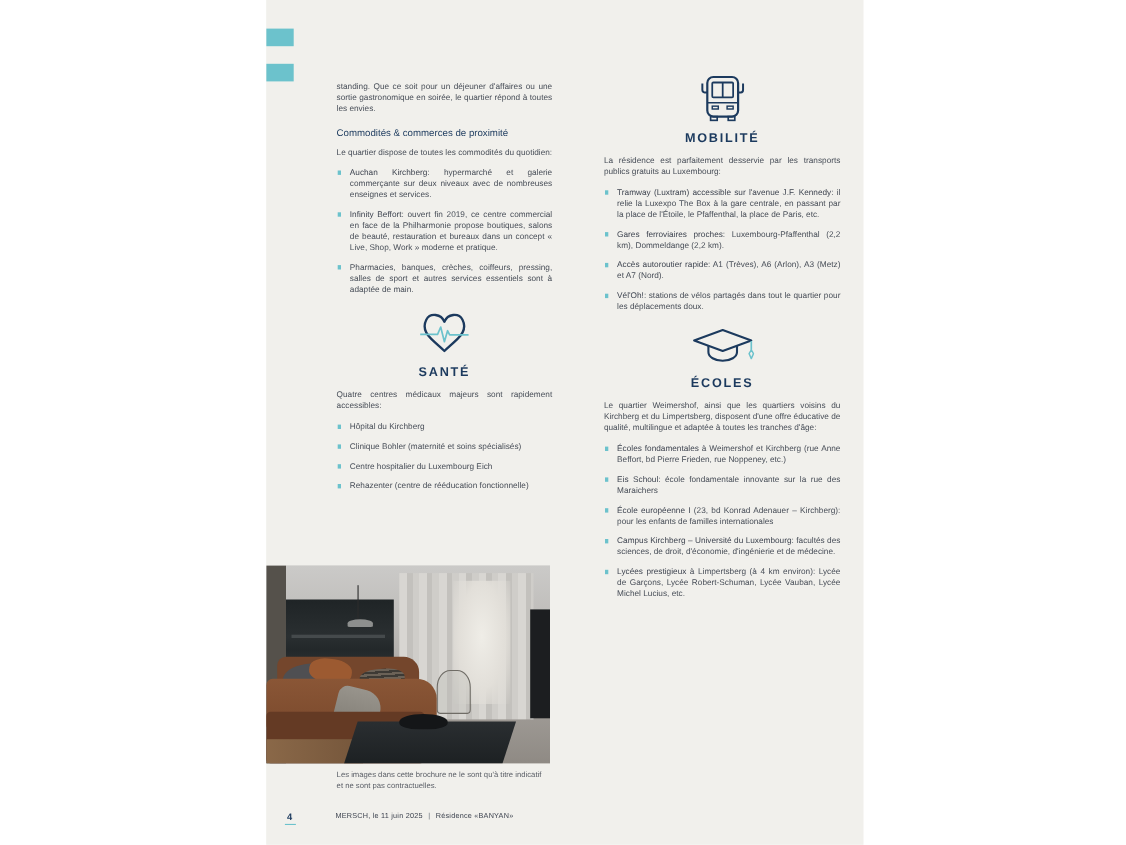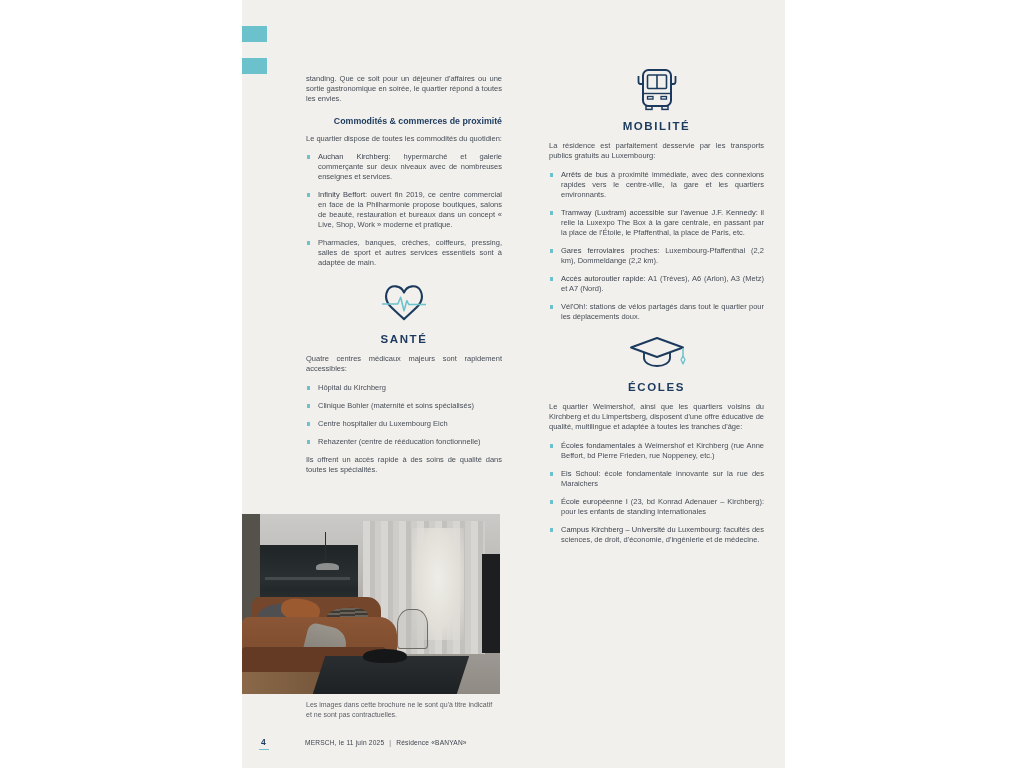--- a/index.html
+++ b/index.html
@@ -7,21 +7,21 @@
   .sheet { position:absolute; left:242px; top:0; width:543px; height:768px; background:#f1f0ec; overflow:hidden;padding-left:32px; }
 
   .accent-sq { position:absolute; left:0; width:25px; height:16px; background:#6cc2cc; }
   .sq1 { top:26px; } .sq2 { top:58px; }
 
   .col { position:absolute; font-size:7.5px; line-height:10px; color:#484e58; text-align:justify; }
   .col-left  { left:64px;  top:74px; width:196px; }
   .col-right { left:285px; top:62px; width:215px;margin-left:22px; }
 
   .para { margin-bottom:8px; }
-  .sub-heading { font-size:8.8px; line-height:11px; font-weight:bold; color:#1c3a5e; text-align:right; margin:12px 0 7px; }
+  .sub-heading { font-size:8.8px; line-height:11px; font-weight:normal; color:#1c3a5e; text-align:left; margin:12px 0 7px; }
   b, .runin { font-weight:normal; color:#3e4450; }
 
   ul { list-style:none; }
   li { position:relative; padding-left:12px; margin-bottom:8px; }
   li::before { content:""; position:absolute; left:1px; top:3.2px; width:3.4px; height:3.4px; background:#6cc2cc; }
 
   .icon-block { text-align:center; margin:14px 0 10px; }
   .icon-block svg { display:inline-block; }
   .section-title { display:block; font-size:11.5px; font-weight:bold; color:#1c3a5e; letter-spacing:1.6px; margin-top:5px; text-align:center; }
   .section-lead { margin:10px 0 9px; }
@@ -89,21 +89,20 @@
       </span>
       <span class="section-title">SANTÉ</span>
     </div>
     <p class="para section-lead">Quatre centres médicaux majeurs sont rapidement accessibles:</p>
     <ul>
       <li><span class="runin"></span><span>Hôpital du Kirchberg</span></li>
       <li><span class="runin"></span><span>Clinique Bohler (maternité et soins spécialisés)</span></li>
       <li><span class="runin"></span><span>Centre hospitalier du Luxembourg Eich</span></li>
       <li><span class="runin"></span><span>Rehazenter (centre de rééducation fonctionnelle)</span></li>
     </ul>
-    <p class="para">Ils offrent un accès rapide à des soins de qualité dans toutes les spécialités.</p>
   </div>
 
   <div class="photo">
     <div class="leftwall"></div>
     <div class="kitchen"></div>
     <div class="shelf"></div>
     <div class="pendant"></div>
     <div class="pendant-shade"></div>
     <div class="curtains"></div>
     <div class="window-glow"></div>
@@ -135,21 +134,20 @@
           <rect x="12.5" y="30.5" width="5.5" height="2.6" fill="none" stroke="#1c3a5e" stroke-width="1.3"></rect>
           <rect x="26" y="30.5" width="5.5" height="2.6" fill="none" stroke="#1c3a5e" stroke-width="1.3"></rect>
           <rect x="11" y="40" width="6" height="3.4" fill="none" stroke="#1c3a5e" stroke-width="1.5"></rect>
           <rect x="27" y="40" width="6" height="3.4" fill="none" stroke="#1c3a5e" stroke-width="1.5"></rect>
         </svg>
       </span>
       <span class="section-title">MOBILITÉ</span>
     </div>
     <p class="para section-lead">La résidence est parfaitement desservie par les transports publics gratuits au Luxembourg:</p>
     <ul>
-      <li><span class="runin">Arrêts de bus</span><span> à proximité immédiate, avec des connexions rapides vers le centre-ville, la gare et les quartiers environnants.</span></li>
       <li><span class="runin">Tramway (Luxtram) accessible sur l'avenue J.F. Kennedy:</span><span> il relie la Luxexpo The Box à la gare centrale, en passant par la place de l'Étoile, le Pfaffenthal, la place de Paris, etc.</span></li>
       <li><span class="runin">Gares ferroviaires proches:</span><span> Luxembourg-Pfaffenthal (2,2 km), Dommeldange (2,2 km).</span></li>
       <li><span class="runin">Accès autoroutier rapide:</span><span> A1 (Trèves), A6 (Arlon), A3 (Metz) et A7 (Nord).</span></li>
       <li><span class="runin">Vél'Oh!:</span><span> stations de vélos partagés dans tout le quartier pour les déplacements doux.</span></li>
     </ul>
 
     <div class="icon-block">
       <span>
         <svg width="58" height="38" viewBox="0 0 58 38">
           <polygon points="29,2 55,11.5 29,21 3,11.5" fill="#f1f0ec" stroke="#1c3a5e" stroke-width="1.9" stroke-linejoin="round"></polygon>
@@ -157,22 +155,23 @@
           <line x1="55" y1="12" x2="55" y2="20" stroke="#6cc2cc" stroke-width="1.5"></line>
           <path d="M55 20 L57 23.5 L55 28 L53 23.5 Z" fill="none" stroke="#6cc2cc" stroke-width="1.3" stroke-linejoin="round"></path>
         </svg>
       </span>
       <span class="section-title">ÉCOLES</span>
     </div>
     <p class="para section-lead">Le quartier Weimershof, ainsi que les quartiers voisins du Kirchberg et du Limpertsberg, disposent d'une offre éducative de qualité, multilingue et adaptée à toutes les tranches d'âge:</p>
     <ul>
       <li><span class="runin">Écoles fondamentales</span><span> à Weimershof et Kirchberg (rue Anne Beffort, bd Pierre Frieden, rue Noppeney, etc.)</span></li>
       <li><span class="runin">Eis Schoul:</span><span> école fondamentale innovante sur la rue des Maraichers</span></li>
-      <li><span class="runin">École européenne I</span><span> (23, bd Konrad Adenauer – Kirchberg): pour les enfants de standing internationales</span></li>
+      <li><span class="runin">École européenne I</span><span> (23, bd Konrad Adenauer – Kirchberg): pour les enfants de familles internationales</span></li>
       <li><span class="runin">Campus Kirchberg – Université du Luxembourg:</span><span> facultés des sciences, de droit, d'économie, d'ingénierie et de médecine.</span></li>
+      <li><span class="runin">Lycées prestigieux</span><span> à Limpertsberg (à 4 km environ): Lycée de Garçons, Lycée Robert-Schuman, Lycée Vauban, Lycée Michel Lucius, etc.</span></li>
     </ul>
   </div>
 
   <div class="footer">
     <span class="page-num">4</span>
     <span class="page-num-bar"></span>
     <span class="footer-line"><span>MERSCH, le 11 juin 2025</span><span class="sep">|</span><span>Résidence «BANYAN»</span></span>
   </div>
 
 </div>

